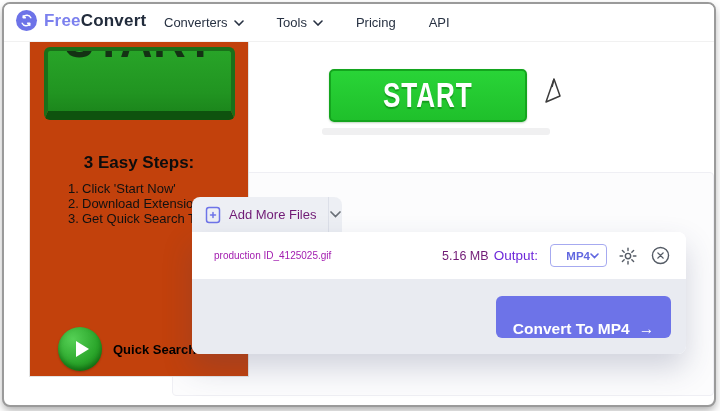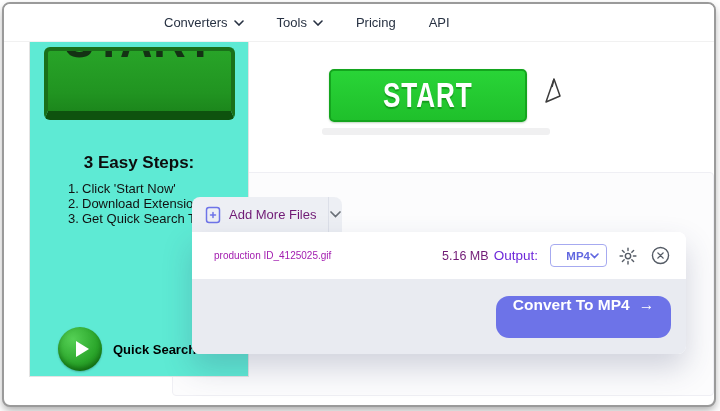--- a/index.html
+++ b/index.html
@@ -14,21 +14,21 @@
   .logo { position:absolute; left:12px; top:6px; display:flex; align-items:center; gap:7px; cursor:pointer; }
   .logo-badge { width:21px; height:21px; border-radius:50%; background:#6d73e8; display:flex; align-items:center; justify-content:center; }
   .brand { font-size:17px; font-weight:700; letter-spacing:.2px; }
   .brand .free { color:#7b80ee; }
   .brand .conv { color:#222c3c; }
   .nav-links { position:absolute; left:160px; top:0; height:100%; display:flex; align-items:center; gap:33px; }
   .nav-item { display:flex; align-items:center; gap:6px; font-size:13px; font-weight:500; color:#273142; cursor:pointer; }
 
   
   .promo-card { position:absolute; left:25px; top:38px; width:220px; height:335px;
-                background:#5eead4; border:1px solid #e3e3e3; border-top:none; z-index:2;padding-left:8px; }
+                background:#c2410c; border:1px solid #e3e3e3; border-top:none; z-index:2;padding-left:8px; }
   .big-start { position:absolute; left:14px; top:5px; width:191px; height:73px;
                background:linear-gradient(180deg,#28a428,#219421 70%,#1c871c);
                border:4px solid #1a701a; border-bottom:9px solid #0e520e; border-radius:6px;
                overflow:hidden; cursor:pointer; }
   .big-start span { position:absolute; top:-41px; left:0; width:100%; text-align:center;
                     font-size:51px; font-weight:700; color:#143214; letter-spacing:1px;
                     transform:scaleX(.88); }
   .steps-title { position:absolute; left:0; top:111px; width:100%; text-align:center;
                  font-size:17px; font-weight:700; color:#0d0d0d; }
   .steps { position:absolute; left:38px; top:139px; list-style:none; font-size:13px; color:#111; }
@@ -74,30 +74,41 @@
   .file-size { font-size:12.5px; color:#701a75; }
   .out-group { margin-left:auto; display:flex; align-items:center; gap:10px; }
   .out-label { font-size:13.5px; color:#6d28d9; margin-right:2px; }
   .fmt-select { width:57px; height:23px; border:1.5px solid #a6aaf0; border-radius:4px;
                 display:flex; align-items:center; justify-content:flex-end; padding:0 7px 0 8px; cursor:pointer; background:#fff; }
   .fmt-select span { font-size:11.5px; font-weight:700; color:#6167e0; }
   .icon-btn { width:22px; height:22px; display:flex; align-items:center; justify-content:center; cursor:pointer; }
   .modal-footer { position:absolute; left:0; top:47px; width:100%; height:75px;
                   background:#e9ebf1; border-radius:0 0 8px 8px; }
   .convert-btn { position:absolute; right:15px; top:17px; width:175px; height:42px;
-                 background:#6d73e8; border:none; border-radius:13px; color:#fff;
+                 background:#6d73e8; border:none; border-radius:6px; color:#fff;
                  font-family:"Liberation Sans", sans-serif; font-size:15.5px; font-weight:600;
-                 display:flex; align-items:flex-start; justify-content:center; gap:9px; cursor:pointer; }
+                 display:flex; align-items:flex-end; justify-content:center; gap:9px; cursor:pointer; }
 </style>
 </head>
 <body>
 
 <div class="frame">
 
   <div class="navbar">
+    <div class="logo">
+      <span class="logo-badge">
+        <svg width="13" height="13" viewBox="0 0 24 24" fill="none" stroke="#fff" stroke-width="2.6" stroke-linecap="round">
+          <path d="M20 7a8 8 0 0 0-14-1"></path>
+            <path d="M6 3v4h4" stroke-linejoin="round"></path>
+          <path d="M4 17a8 8 0 0 0 14 1"></path>
+            <path d="M18 21v-4h-4" stroke-linejoin="round"></path>
+        </svg>
+      </span>
+      <span class="brand"><span class="free">Free</span><span class="conv">Convert</span></span>
+    </div>
     <div class="nav-links">
       <div class="nav-item">
         <span>Converters</span>
         <svg width="10" height="6" viewBox="0 0 10 6" fill="none" stroke="#273142" stroke-width="1.6" stroke-linecap="round">
             <path d="M1 1l4 4 4-4"></path>
           </svg>
       </div>
       <div class="nav-item">
         <span>Tools</span>
         <svg width="10" height="6" viewBox="0 0 10 6" fill="none" stroke="#273142" stroke-width="1.6" stroke-linecap="round">

